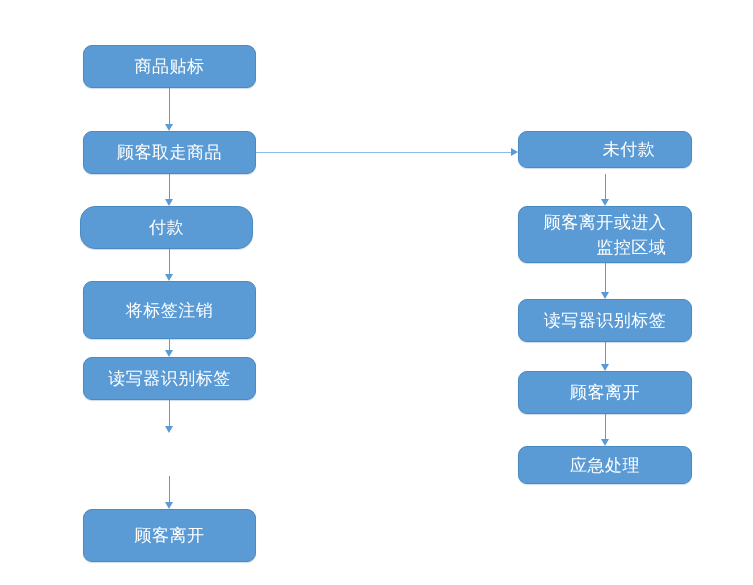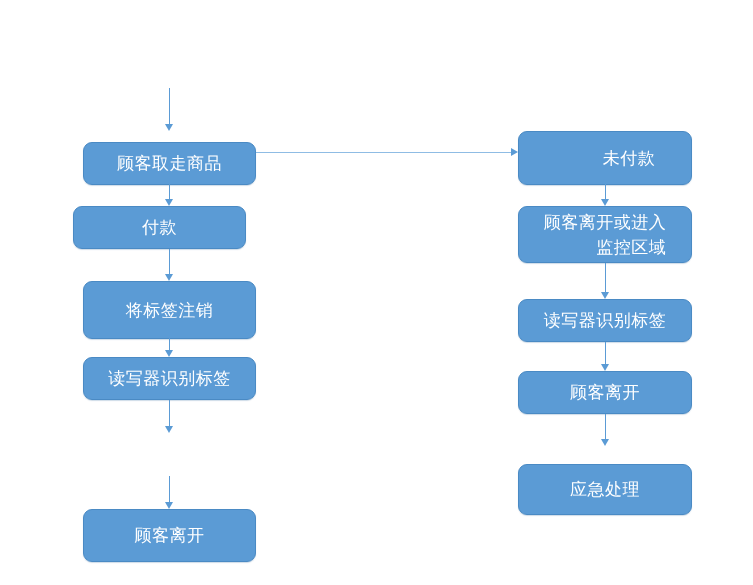--- a/index.html
+++ b/index.html
@@ -67,42 +67,43 @@
     border-top: 4.5px solid transparent;
     border-bottom: 4.5px solid transparent;
     border-left: 7px solid #5b9bd5;
   }
 </style>
 </head>
 <body>
 
 <div id="canvas">
 
+  <div class="node" style="left:83px; top:45px; width:173px; height:43px;">商品贴标</div>
 
-  <div class="node" style="left:83px; top:142px; width:173px; height:43px;">顾客取走商品</div>
+  <div class="node" style="left:83px; top:131px; width:173px; height:43px;">顾客取走商品</div>
 
-  <div class="node" style="left:73px; top:206px; width:173px; height:43px;">付款</div>
+  <div class="node" style="left:80px; top:206px; width:173px; height:43px;border-radius:15px;">付款</div>
 
   <div class="node" style="left:83px; top:281px; width:173px; height:58px;">将标签注销</div>
 
   <div class="node" style="left:83px; top:357px; width:173px; height:43px;">读写器识别标签</div>
 
 
   <div class="node" style="left:83px; top:509px; width:173px; height:53px;">顾客离开</div>
 
-  <div class="node" style="left:518px; top:131px; width:174px; height:54px;padding-left:48px;">未付款</div>
+  <div class="node" style="left:518px; top:131px; width:174px; height:37px;padding-left:48px;">未付款</div>
 
   <div class="node two-line" style="left:518px; top:206px; width:174px; height:57px;">顾客离开或进入
 监控区域</div>
 
   <div class="node" style="left:518px; top:299px; width:174px; height:43px;">读写器识别标签</div>
 
   <div class="node" style="left:518px; top:371px; width:174px; height:43px;">顾客离开</div>
 
-  <div class="node" style="left:518px; top:464px; width:174px; height:51px;text-align:center;">应急处理</div>
+  <div class="node" style="left:518px; top:446px; width:174px; height:38px;text-align:center;">应急处理</div>
 
   <div class="conn-v" style="left:168.5px; top:88px; height:36px;"></div>
   <div class="arrow-down" style="left:164.7px; top:124px;"></div>
 
   <div class="conn-v" style="left:168.5px; top:174px; height:25px;"></div>
   <div class="arrow-down" style="left:164.7px; top:199px;"></div>
 
   <div class="conn-v" style="left:168.5px; top:249px; height:25px;"></div>
   <div class="arrow-down" style="left:164.7px; top:274px;"></div>
 

